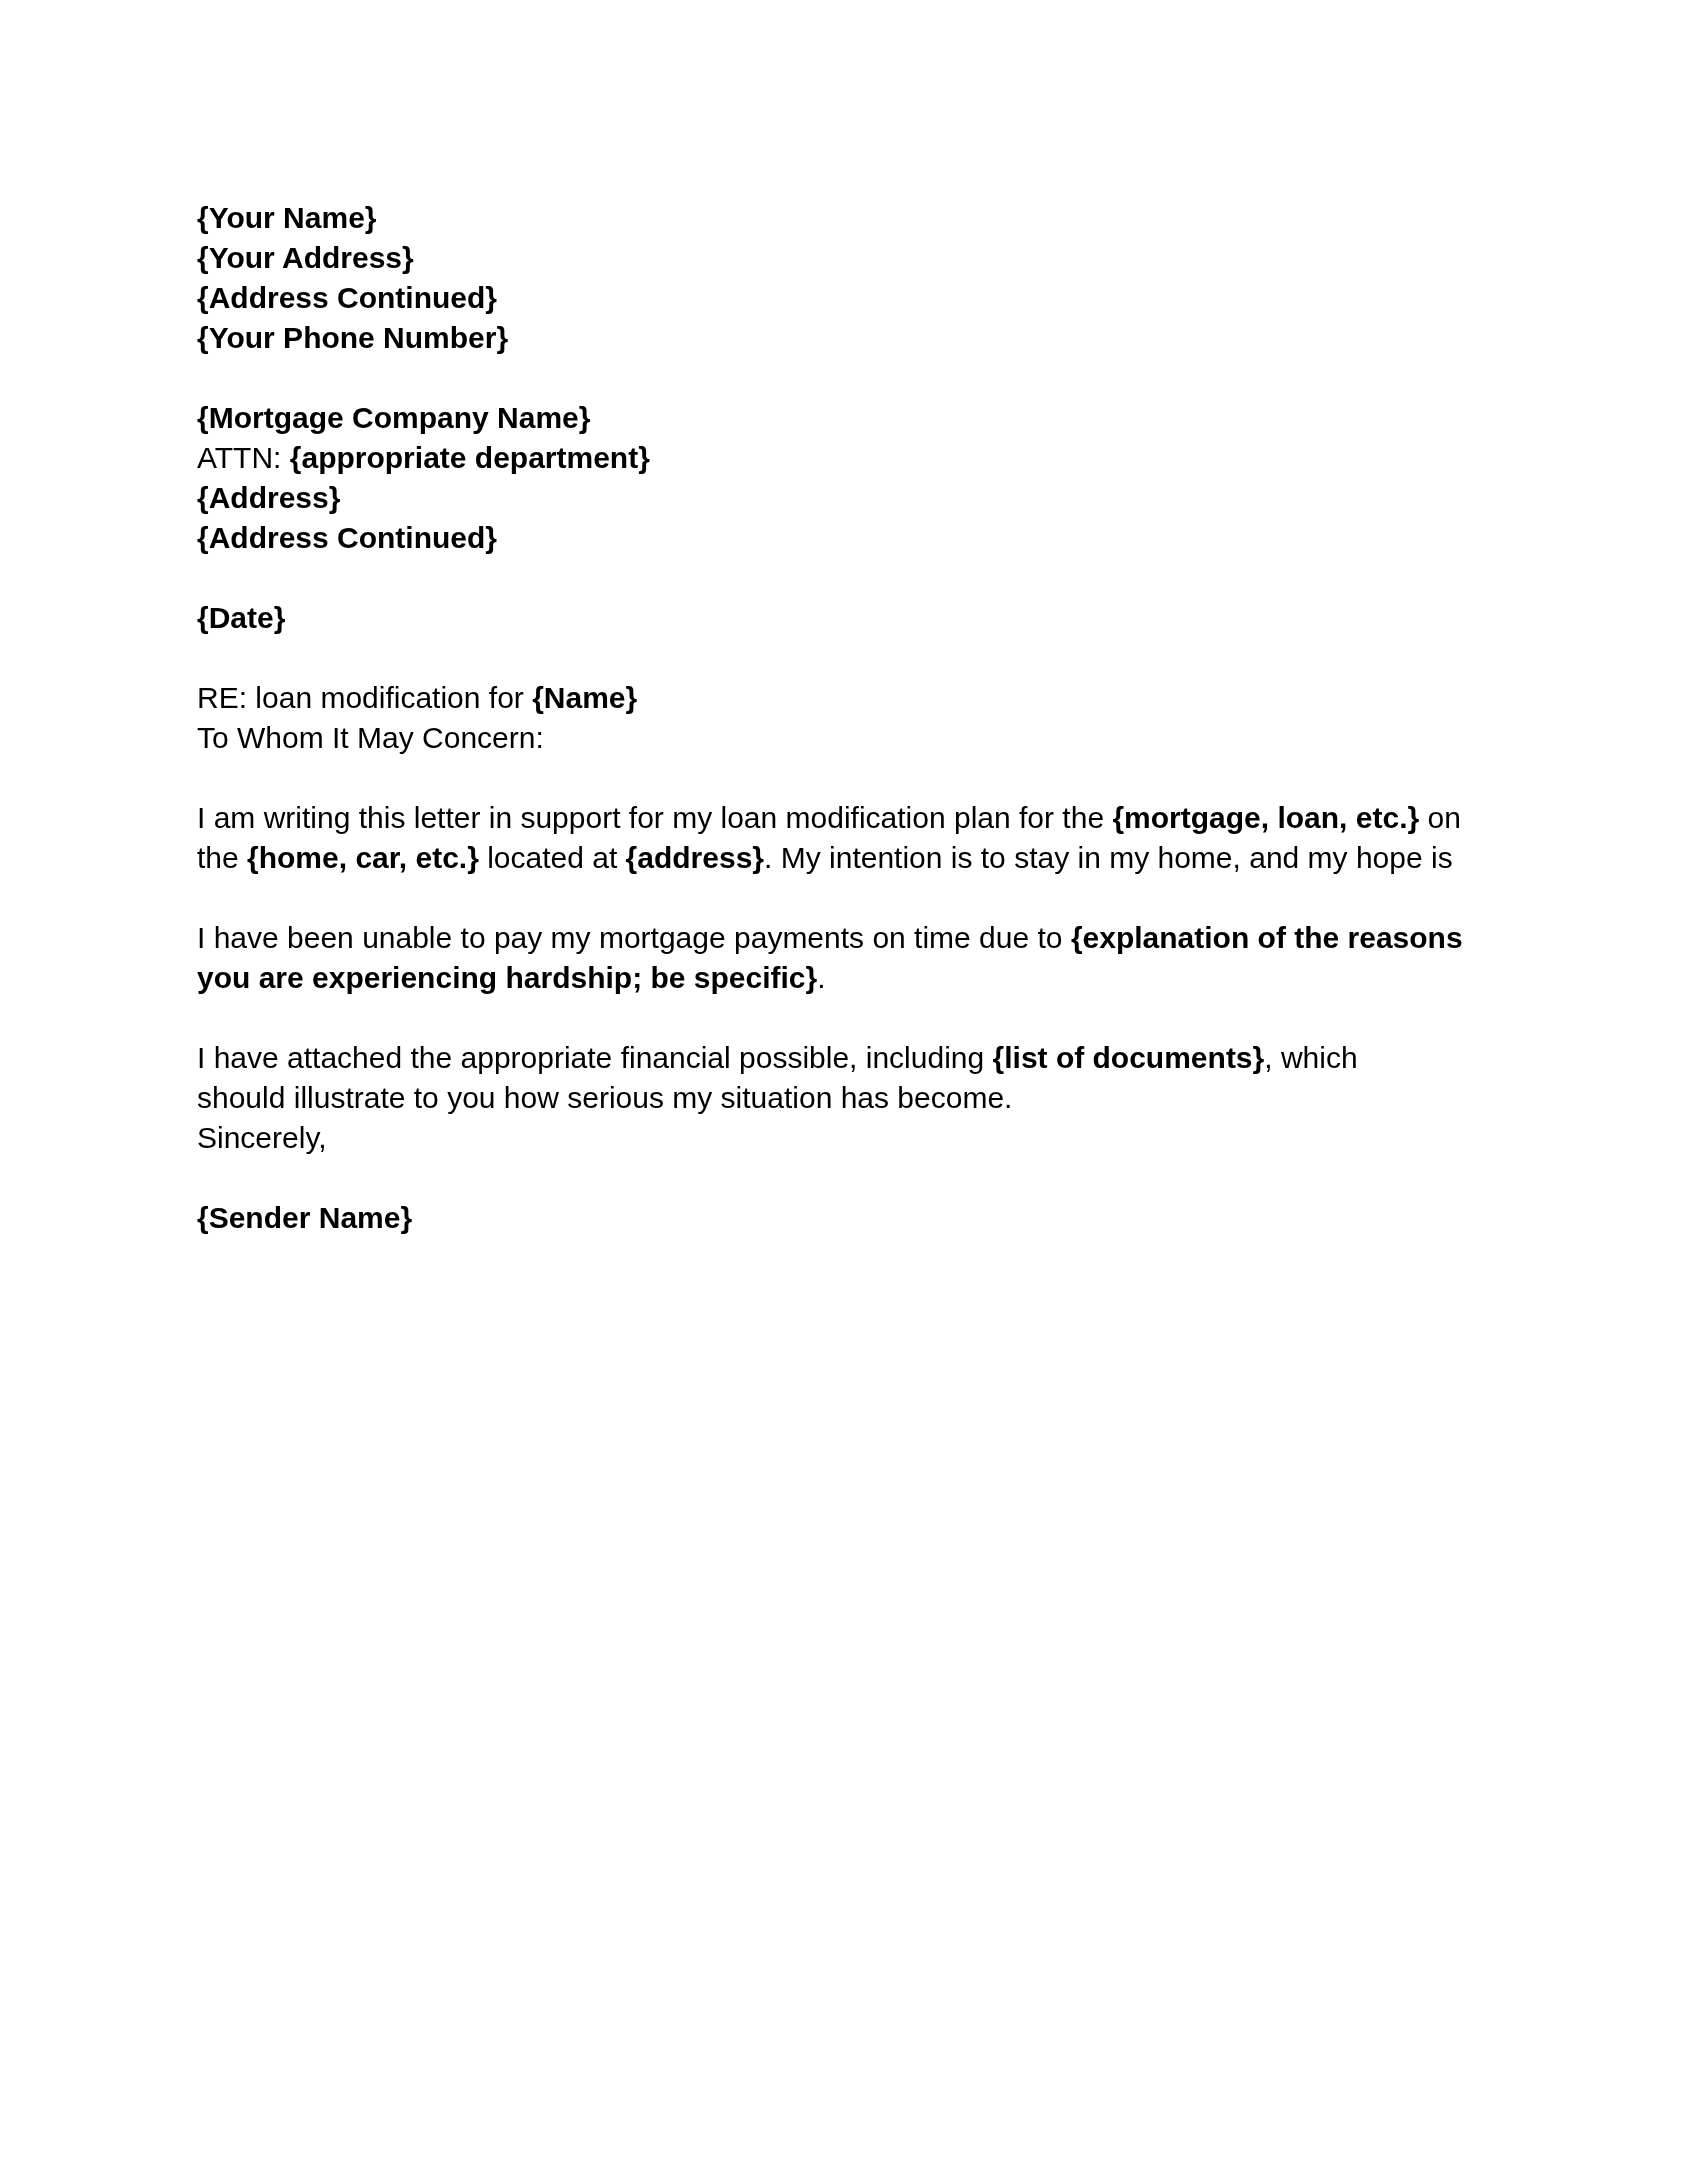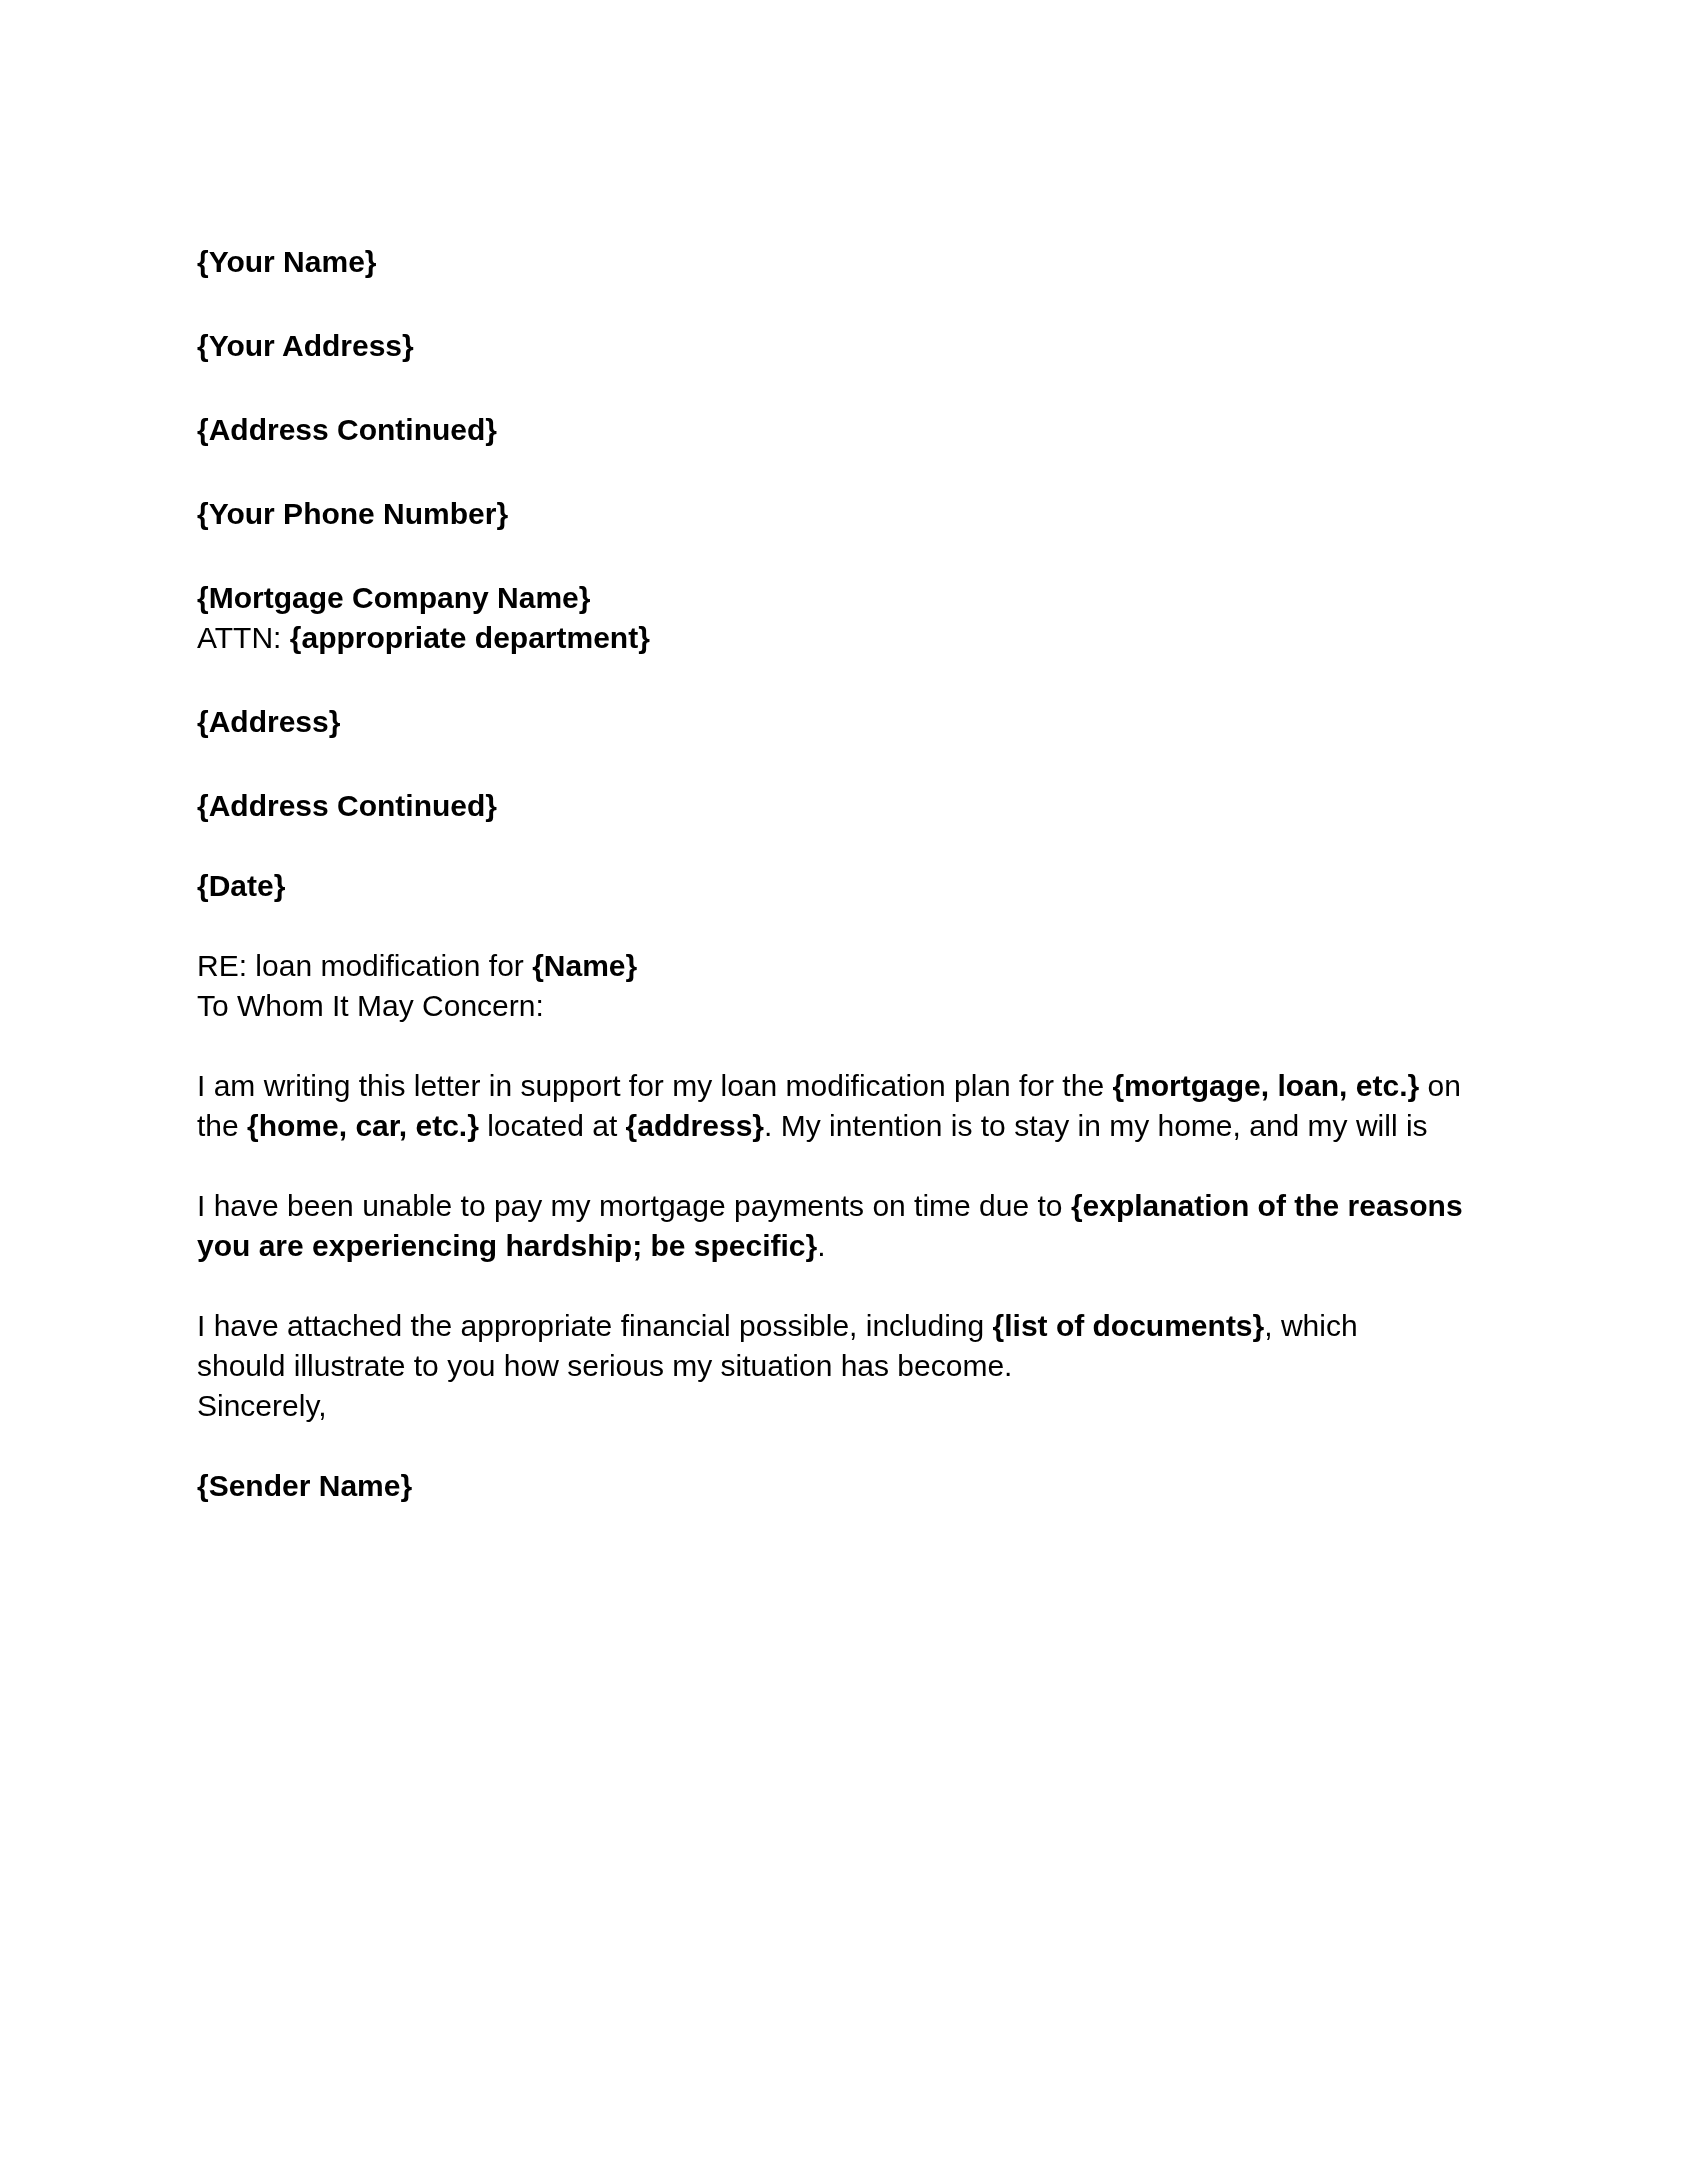--- a/index.html
+++ b/index.html
@@ -16,21 +16,21 @@
   }
   .letter {
     padding: 198px 129px 0 197px;
     font-size: 30px;
     line-height: 40px;
   }
   .line {
     white-space: pre;
     min-height: 40px;
   }
-  .b { font-weight: 700; margin-top: 44px; }
+  .b { font-weight: 700; }
   .mt1 { margin-top: 40px; }   
   .mt3 { }  
 </style>
 </head>
 <body>
 
 <div class="letter">
 
   <div>
     <div class="line b">{Your Name}</div>
@@ -47,21 +47,21 @@
   </div>
 
   <div class="line b mt1">{Date}</div>
 
   <div class="line mt1"><span>RE: loan modification for </span><span class="b">{Name}</span></div>
 
   <div class="line mt3">To Whom It May Concern:</div>
 
   <div class="mt1">
     <div class="line"><span>I am writing this letter in support for my loan modification plan for the </span><span class="b">{mortgage, loan, etc.}</span><span> on</span></div>
-    <div class="line"><span>the </span><span class="b">{home, car, etc.}</span><span> located at </span><span class="b">{address}</span><span>. My intention is to stay in my home, and my will is</span></div>
+    <div class="line"><span>the </span><span class="b">{home, car, etc.}</span><span> located at </span><span class="b">{address}</span><span>. My intention is to stay in my home, and my hope is</span></div>
   </div>
 
   <div class="mt1">
     <div class="line"><span>I have been unable to pay my mortgage payments on time due to </span><span class="b">{explanation of the reasons</span></div>
     <div class="line"><span class="b">you are experiencing hardship; be specific}</span><span>.</span></div>
   </div>
 
   <div class="mt1">
     <div class="line"><span>I have attached the appropriate financial possible, including </span><span class="b">{list of documents}</span><span>, which</span></div>
     <div class="line">should illustrate to you how serious my situation has become.</div>

